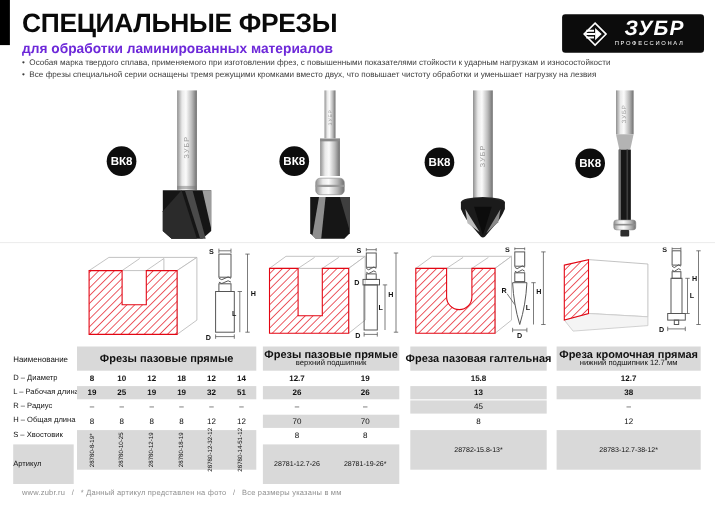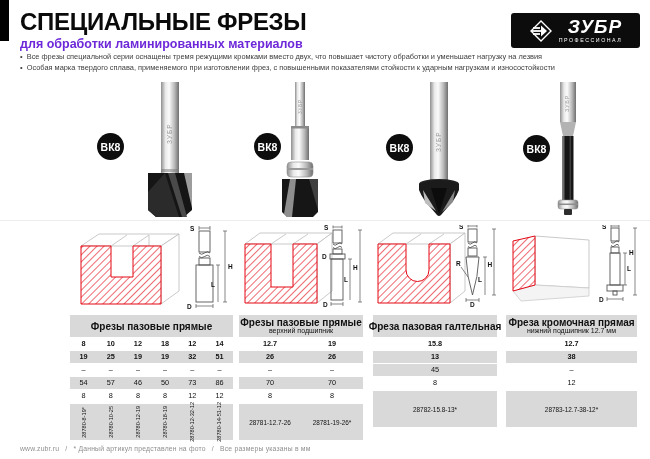--- a/index.html
+++ b/index.html
@@ -55,22 +55,22 @@
 </style>
 </head>
 <body>
 
 <div class="page">
 
   <div class="corner-bar"></div>
   <div class="title">СПЕЦИАЛЬНЫЕ ФРЕЗЫ</div>
   <div class="subtitle">для обработки ламинированных материалов</div>
   <div class="bullets">
+    <div class="bullet">Особая марка твердого сплава, применяемого при изготовлении фрез, с повышенными показателями стойкости к ударным нагрузкам и износостойкости</div>
     <div class="bullet">Все фрезы специальной серии оснащены тремя режущими кромками вместо двух, что повышает чистоту обработки и уменьшает нагрузку на лезвия</div>
-    <div class="bullet">Особая марка твердого сплава, применяемого при изготовлении фрез, с повышенными показателями стойкости к ударным нагрузкам и износостойкости</div>
   </div>
 
   <div class="logo">
     <svg width="24" height="24" viewBox="0 0 24 24">
       <polygon points="12,2 22,12 12,22 2,12" fill="none" stroke="#fff" stroke-width="1.4"></polygon>
       <line x1="4" y1="9" x2="11" y2="9" stroke="#fff" stroke-width="1.8"></line>
       <line x1="3" y1="12" x2="12" y2="12" stroke="#fff" stroke-width="1.8"></line>
       <line x1="4" y1="15" x2="11" y2="15" stroke="#fff" stroke-width="1.8"></line>
       <polygon points="12,6.5 18,12 12,17.5" fill="#fff"></polygon>
     </svg>
@@ -328,20 +328,29 @@
         <line x1="118" y1="72" x2="118" y2="76"></line>
     </g>
     <g font-size="6.5" font-weight="bold" fill="#111">
       <text x="97" y="4">S</text>
       <text x="122" y="46">L</text>
       <text x="124" y="30">H</text>
       <text x="94" y="77">D</text>
     </g>
   </svg>
 
+  <div class="lcol">
+    <div class="lhead">Наименование</div>
+    <div class="lrow">D – Диаметр</div>
+    <div class="lrow">L – Рабочая длина</div>
+    <div class="lrow">R – Радиус</div>
+    <div class="lrow">H – Общая длина</div>
+    <div class="lrow">S – Хвостовик</div>
+    <div class="lsku">Артикул</div>
+  </div>
 
   <div class="tcol" style="left:70px;width:163px">
     <div class="th">
       <span class="t1">Фрезы пазовые прямые</span>
 
     </div>
     <div class="trow b">
       <span>8</span>
       <span>10</span>
       <span>12</span>
@@ -358,28 +367,20 @@
       <span>51</span>
     </div>
     <div class="trow">
       <span>–</span>
       <span>–</span>
       <span>–</span>
       <span>–</span>
       <span>–</span>
       <span>–</span>
     </div>
-    <div class="trow g">
-      <span>54</span>
-      <span>57</span>
-      <span>46</span>
-      <span>50</span>
-      <span>73</span>
-      <span>86</span>
-    </div>
     <div class="trow">
       <span>8</span>
       <span>8</span>
       <span>8</span>
       <span>8</span>
       <span>12</span>
       <span>12</span>
     </div>
     <div class="skurow">
       <span class="vc">

